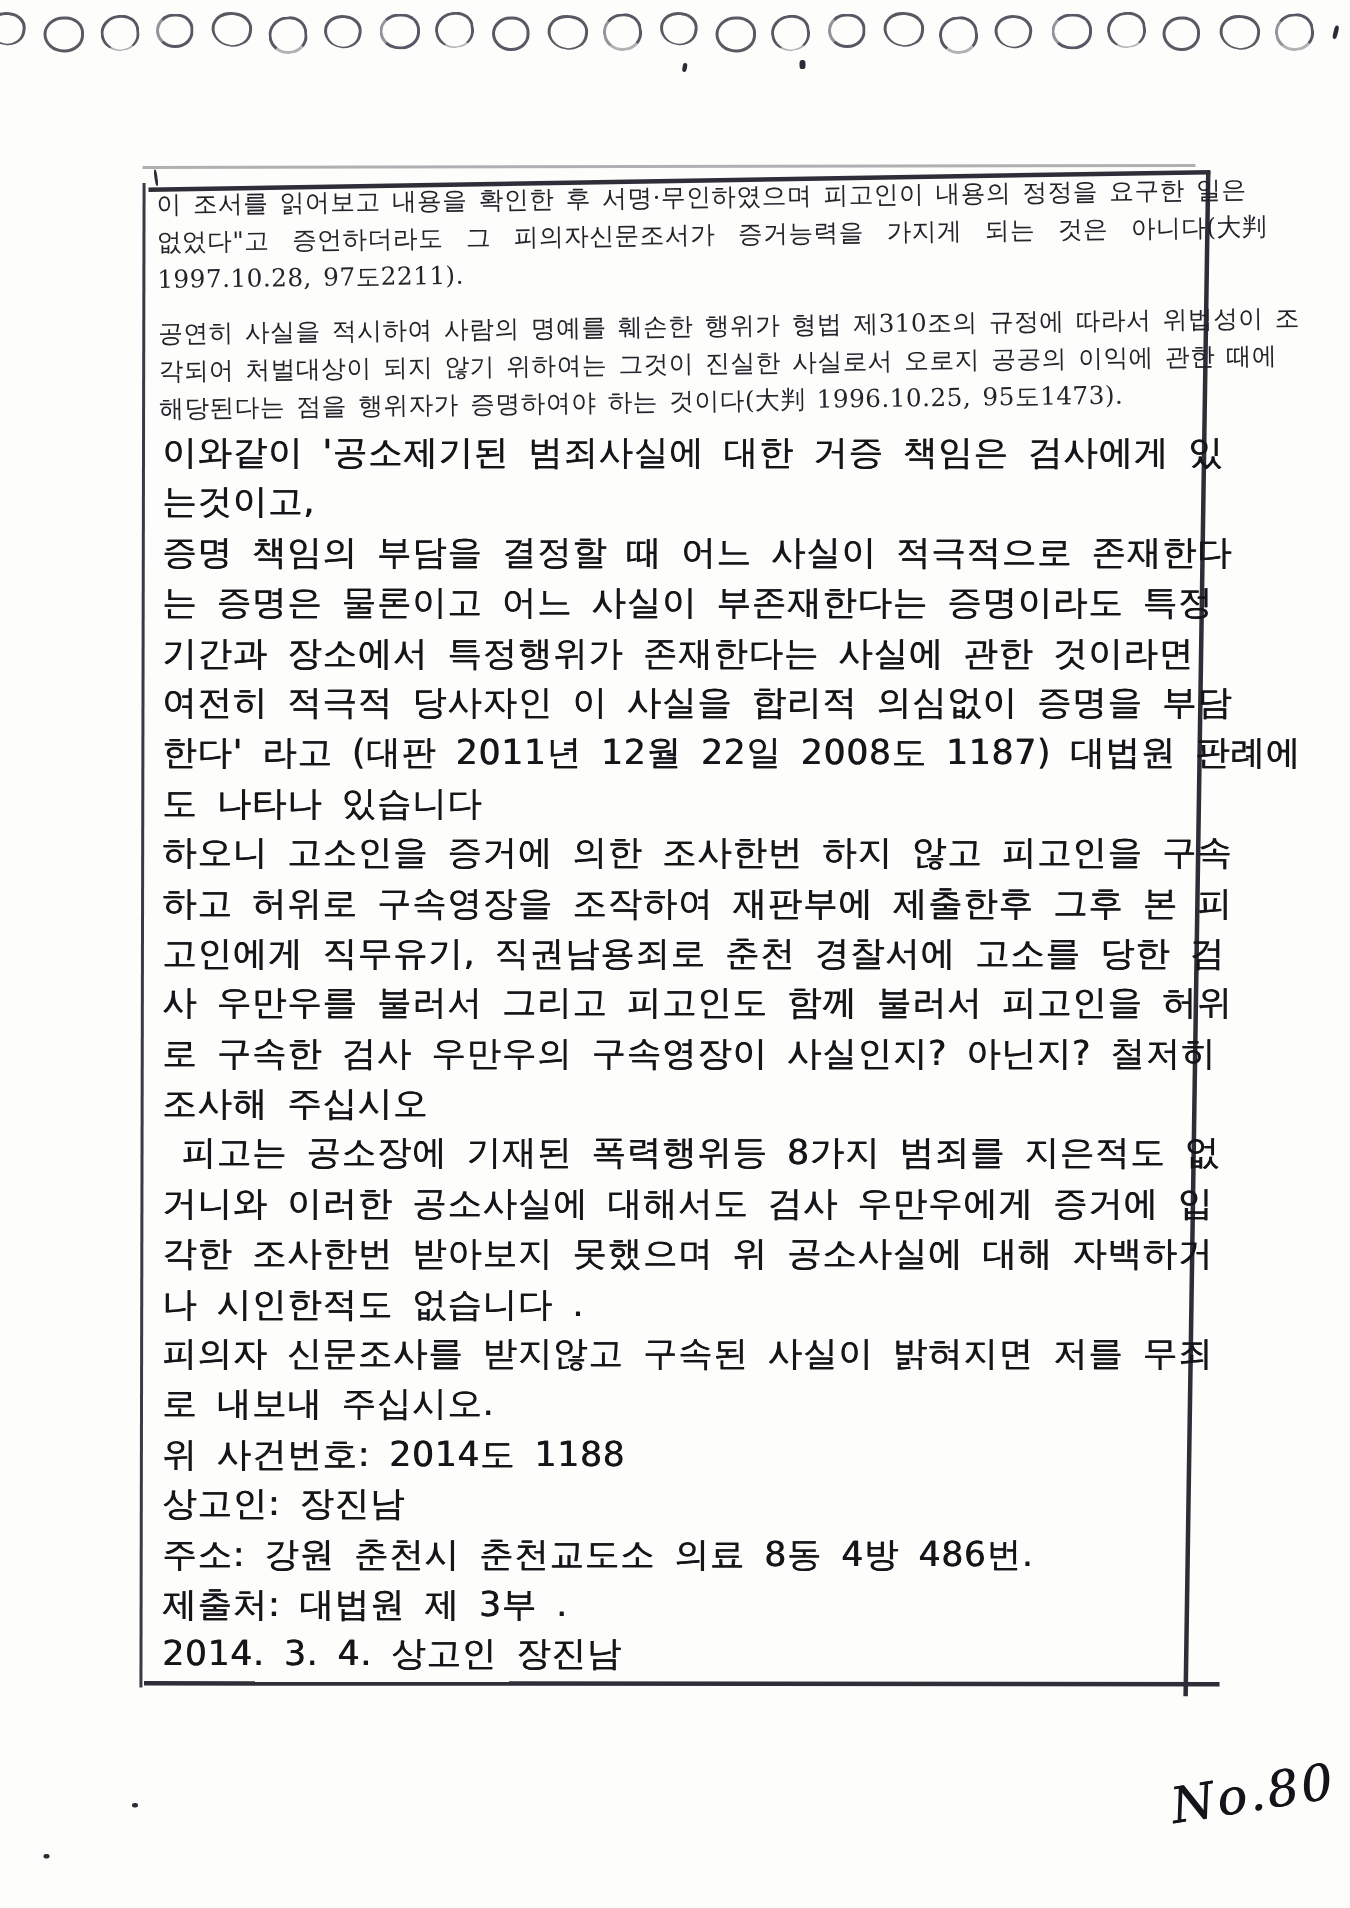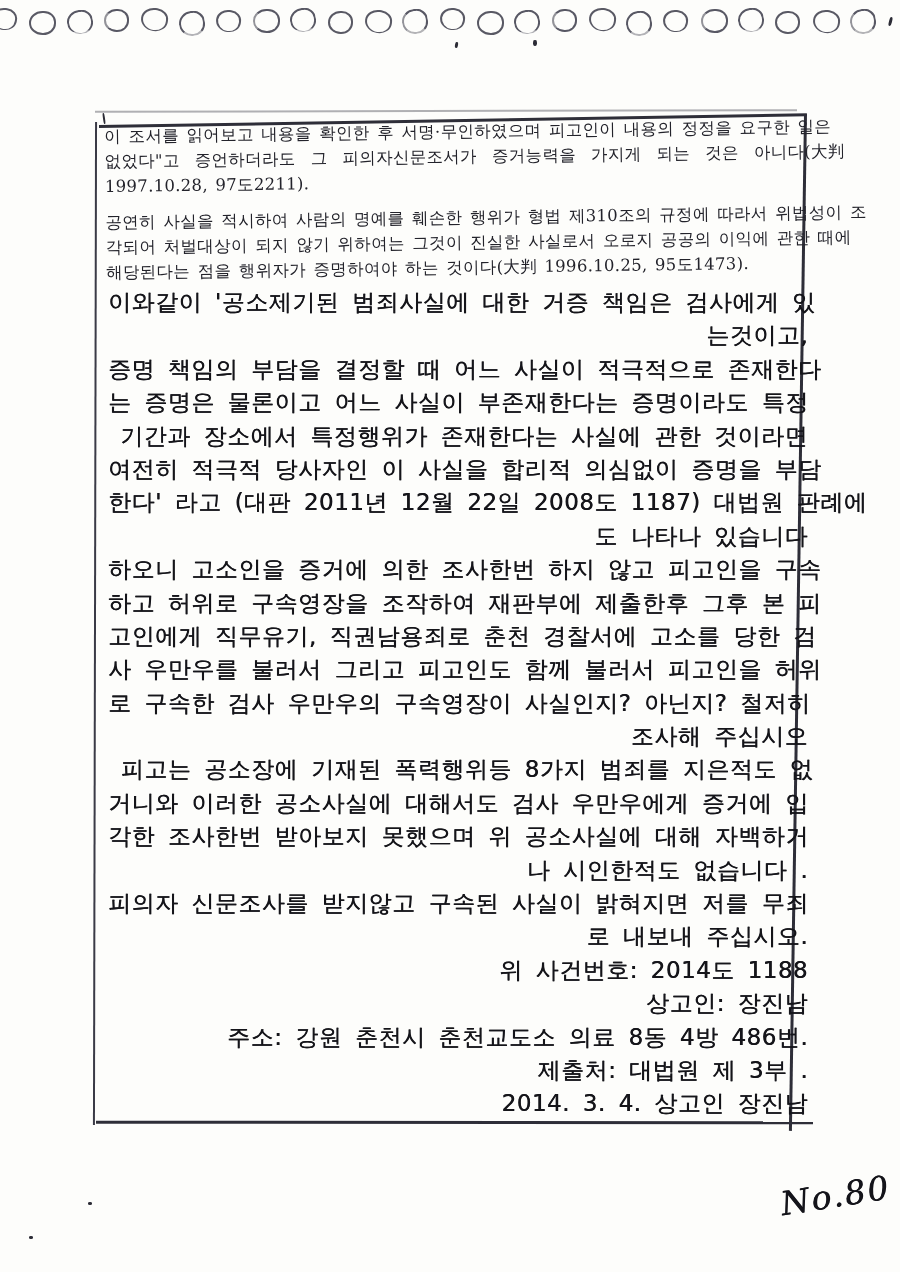--- a/index.html
+++ b/index.html
@@ -36,21 +36,20 @@
     color:#23232b;
   }
   .printed .para{margin:0 0 11px 0;}
   .printed .pline{line-height:25px;white-space:pre;}
   
   .handwriting{
     position:absolute;left:108px;top:286px;width:700px;
     font-size:23px;line-height:33.4px;letter-spacing:.5px;word-spacing:5px;
     color:#15151a;white-space:pre;
     text-shadow:.45px 0 0 currentColor;
-    text-align:right;
   }
   .hline{height:33.4px;}
   
   .page-no{
     position:absolute;left:780px;top:1176px;
     font-family:"DejaVu Serif",serif;font-style:italic;
     font-size:33px;letter-spacing:2px;color:#14141a;
     transform:rotate(-9deg);
     text-shadow:.5px 0 0 currentColor;
   }

